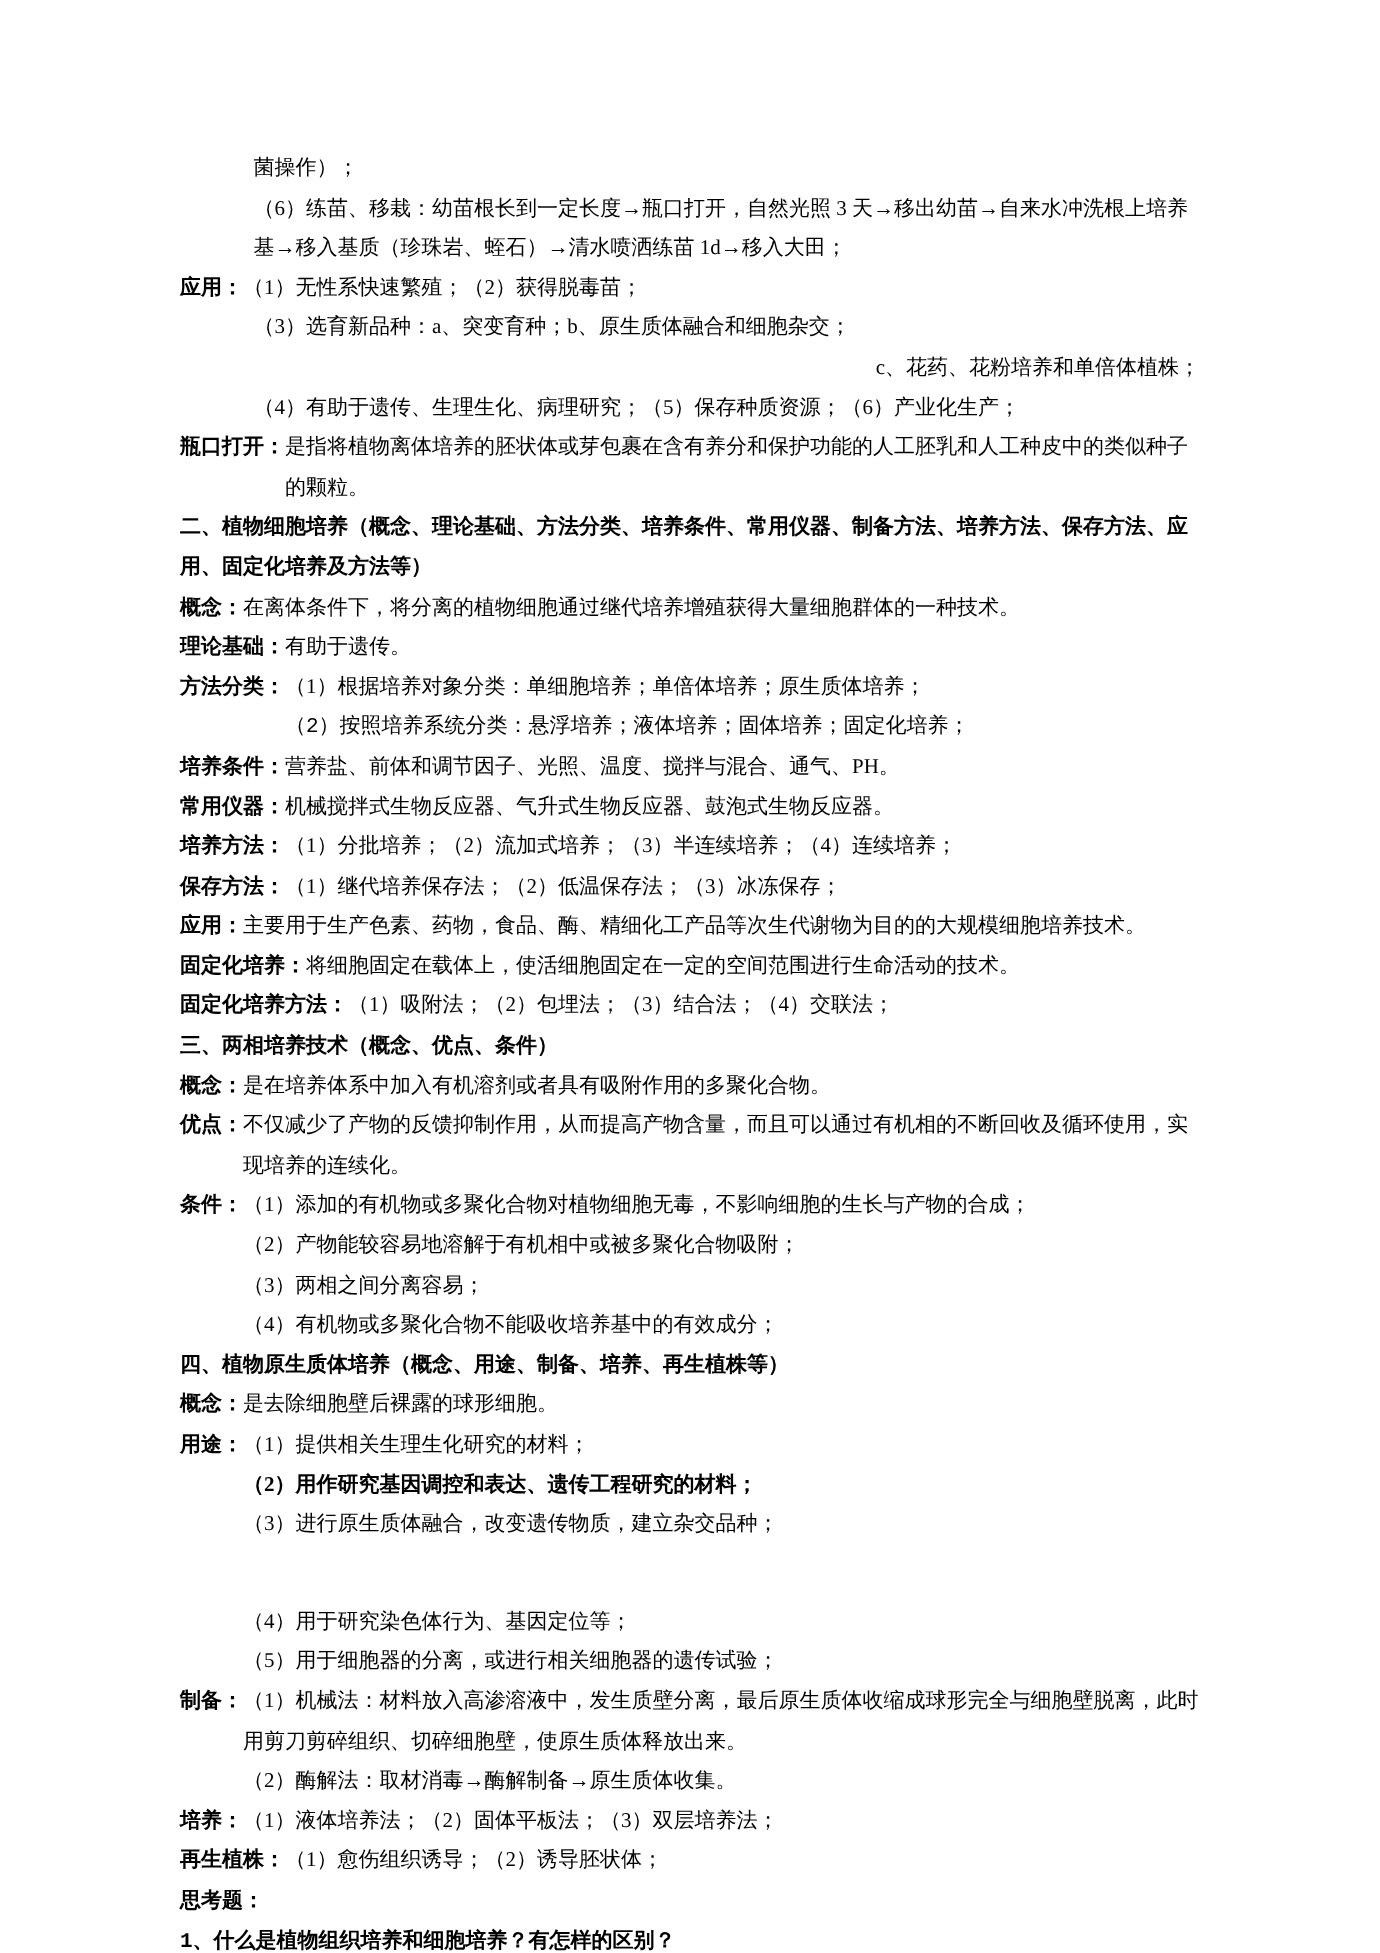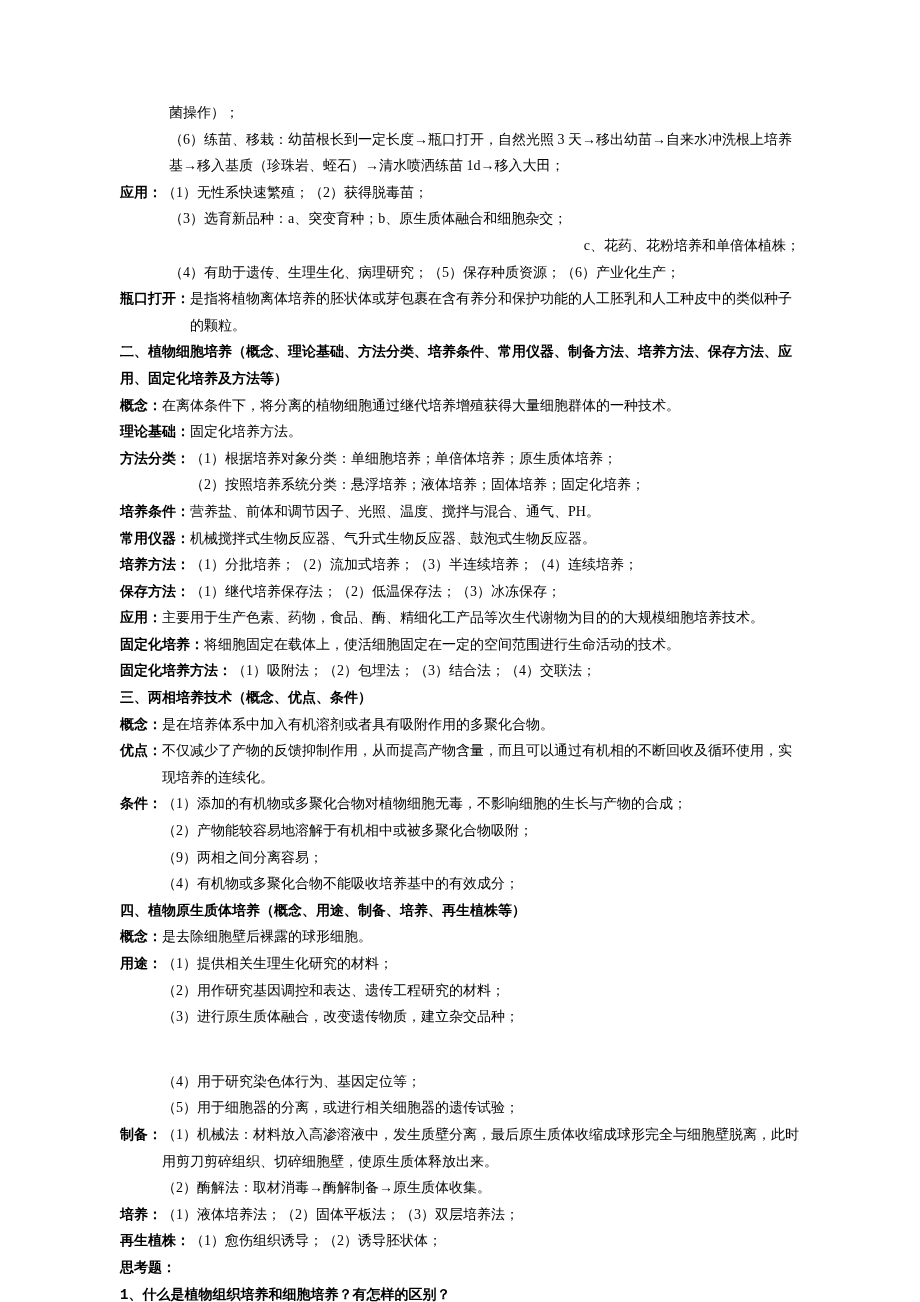--- a/index.html
+++ b/index.html
@@ -43,41 +43,41 @@
 
 <span class="line indent1">菌操作）；</span>
 <span class="line indent1">（6）练苗、移栽：幼苗根长到一定长度→瓶口打开，自然光照 3 天→移出幼苗→自来水冲洗根上培养基→移入基质（珍珠岩、蛭石）→清水喷洒练苗 1d→移入大田；</span>
 <span class="line hang3"><span class="bold">应用：</span><span>（1）无性系快速繁殖；（2）获得脱毒苗；</span></span>
 <span class="line sub">（3）选育新品种：a、突变育种；b、原生质体融合和细胞杂交；</span>
 <span class="line indent3">c、花药、花粉培养和单倍体植株；</span>
 <span class="line sub">（4）有助于遗传、生理生化、病理研究；（5）保存种质资源；（6）产业化生产；</span>
 <span class="line" style="padding-left:5em;text-indent:-5em;"><span class="bold">瓶口打开：</span><span>是指将植物离体培养的胚状体或芽包裹在含有养分和保护功能的人工胚乳和人工种皮中的类似种子的颗粒。</span></span>
 <span class="line bold">二、植物细胞培养（概念、理论基础、方法分类、培养条件、常用仪器、制备方法、培养方法、保存方法、应用、固定化培养及方法等）</span>
 <span class="line"><span class="bold">概念：</span><span>在离体条件下，将分离的植物细胞通过继代培养增殖获得大量细胞群体的一种技术。</span></span>
-<span class="line"><span class="bold">理论基础：</span><span>固定化培养方法。</span></span>
+<span class="line"><span class="bold">理论基础：</span><span>有助于遗传。</span></span>
 <span class="line"><span class="bold">方法分类：</span><span>（1）根据培养对象分类：单细胞培养；单倍体培养；原生质体培养；</span></span>
-<span class="line" style="padding-left:5em;">（2）按照培养系统分类：悬浮培养；液体培养；固体培养；固定化培养；</span>
+<span class="line" style="padding-left:5em;font-family:Liberation Mono, monospace;">（2）按照培养系统分类：悬浮培养；液体培养；固体培养；固定化培养；</span>
 <span class="line"><span class="bold">培养条件：</span><span>营养盐、前体和调节因子、光照、温度、搅拌与混合、通气、PH。</span></span>
 <span class="line"><span class="bold">常用仪器：</span><span>机械搅拌式生物反应器、气升式生物反应器、鼓泡式生物反应器。</span></span>
 <span class="line"><span class="bold">培养方法：</span><span>（1）分批培养；（2）流加式培养；（3）半连续培养；（4）连续培养；</span></span>
 <span class="line"><span class="bold">保存方法：</span><span>（1）继代培养保存法；（2）低温保存法；（3）冰冻保存；</span></span>
 <span class="line"><span class="bold">应用：</span><span>主要用于生产色素、药物，食品、酶、精细化工产品等次生代谢物为目的的大规模细胞培养技术。</span></span>
 <span class="line"><span class="bold">固定化培养：</span><span>将细胞固定在载体上，使活细胞固定在一定的空间范围进行生命活动的技术。</span></span>
 <span class="line"><span class="bold">固定化培养方法：</span><span>（1）吸附法；（2）包埋法；（3）结合法；（4）交联法；</span></span>
 <span class="line bold">三、两相培养技术（概念、优点、条件）</span>
 <span class="line"><span class="bold">概念：</span><span>是在培养体系中加入有机溶剂或者具有吸附作用的多聚化合物。</span></span>
 <span class="line hang3"><span class="bold">优点：</span><span>不仅减少了产物的反馈抑制作用，从而提高产物含量，而且可以通过有机相的不断回收及循环使用，实现培养的连续化。</span></span>
 <span class="line"><span class="bold">条件：</span><span>（1）添加的有机物或多聚化合物对植物细胞无毒，不影响细胞的生长与产物的合成；</span></span>
 <span class="line" style="padding-left:3em;">（2）产物能较容易地溶解于有机相中或被多聚化合物吸附；</span>
-<span class="line" style="padding-left:3em;">（9）两相之间分离容易；</span>
+<span class="line" style="padding-left:3em;">（3）两相之间分离容易；</span>
 <span class="line" style="padding-left:3em;">（4）有机物或多聚化合物不能吸收培养基中的有效成分；</span>
 <span class="line bold">四、植物原生质体培养（概念、用途、制备、培养、再生植株等）</span>
 <span class="line"><span class="bold">概念：</span><span>是去除细胞壁后裸露的球形细胞。</span></span>
 <span class="line"><span class="bold">用途：</span><span>（1）提供相关生理生化研究的材料；</span></span>
-<span class="line" style="padding-left:3em;">（2）用作研究基因调控和表达、遗传工程研究的材料；</span>
+<span class="line" style="padding-left:3em;font-weight:bold;">（2）用作研究基因调控和表达、遗传工程研究的材料；</span>
 <span class="line" style="padding-left:3em;">（3）进行原生质体融合，改变遗传物质，建立杂交品种；</span>
 <span class="line" style="padding-left:3em;margin-top:38px;">（4）用于研究染色体行为、基因定位等；</span>
 <span class="line" style="padding-left:3em;">（5）用于细胞器的分离，或进行相关细胞器的遗传试验；</span>
 <span class="line hang3"><span class="bold">制备：</span><span>（1）机械法：材料放入高渗溶液中，发生质壁分离，最后原生质体收缩成球形完全与细胞壁脱离，此时用剪刀剪碎组织、切碎细胞壁，使原生质体释放出来。</span></span>
 <span class="line" style="padding-left:3em;">（2）酶解法：取材消毒→酶解制备→原生质体收集。</span>
 <span class="line"><span class="bold">培养：</span><span>（1）液体培养法；（2）固体平板法；（3）双层培养法；</span></span>
 <span class="line"><span class="bold">再生植株：</span><span>（1）愈伤组织诱导；（2）诱导胚状体；</span></span>
 <span class="line bold">思考题：</span>
 <span class="line bold">1、什么是植物组织培养和细胞培养？有怎样的区别？</span>
 

